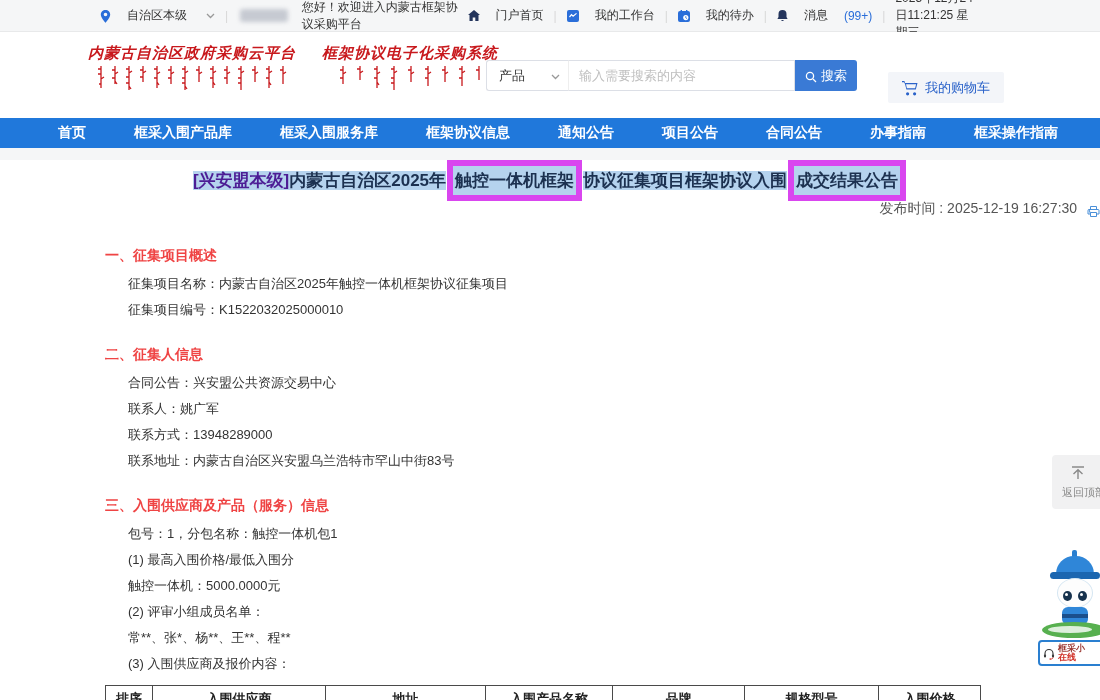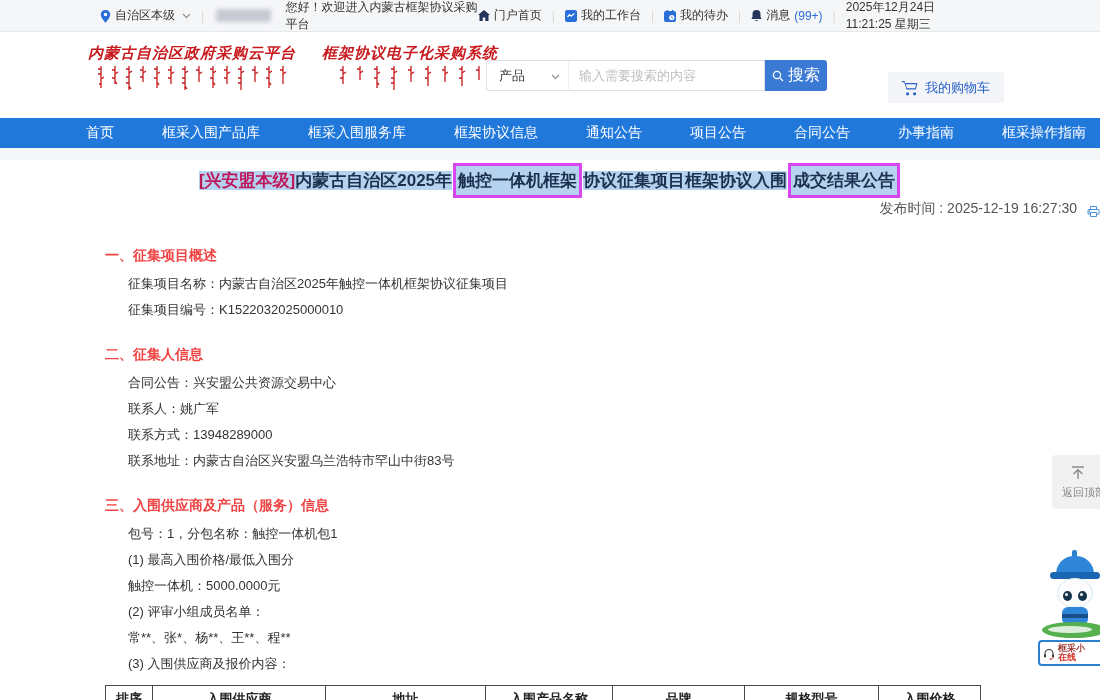--- a/index.html
+++ b/index.html
@@ -5,63 +5,63 @@
   * { margin:0; padding:0; box-sizing:border-box; }
   html,body { background:#fff; }
   body { font-family:"Liberation Sans", sans-serif; }
   .page { position:relative; width:1100px; height:700px; overflow:hidden; background:#fff; }
 
   
   .topbar { height:32px; background:#f5f6f7; border-bottom:1px solid #e8e9ea;
             display:flex; align-items:center; justify-content:space-between;
             padding:0 120px 0 100px; font-size:12px; color:#333; }
   .topbar-left, .topbar-right { display:flex; align-items:center; }
-  .tb-item { display:flex; align-items:center; gap:4px; cursor:pointer; white-space:nowrap; }
+  .tb-item { display:flex; align-items:center; gap:16px; cursor:pointer; white-space:nowrap; }
   .tb-sep { color:#d8d8d8; margin:0 10px; }
   .pin { color:#2a6ed9; }
   .chev { color:#999; margin-left:3px; }
   .blur-blob { width:62px; height:13px; background:#c6cad2; border-radius:3px; filter:blur(2px); margin:0 14px 0 2px; }
   .welcome { color:#333; }
   .tb-ico { color:#24355c; }
   .tb-ico-blue { color:#2a6ed9; }
   .badge99 { color:#2a6ed9; }
   .datetime { color:#333; }
 
   
   .header { position:relative; height:86px; background:#fff; }
   .logo { position:absolute; left:88px; top:12px; display:flex; gap:26px;font-style:italic; }
   .logo-col { display:flex; flex-direction:column; align-items:center; }
   .logo-cn { color:#c8191d; font-weight:bold; font-size:15px; letter-spacing:1px; white-space:nowrap; }
   .mong { margin-top:2px; color:#c8191d; }
   .search-wrap { position:absolute; left:486px; top:28px; display:flex; height:31px; }
   .search-select { display:flex; align-items:center; justify-content:space-between; width:82px;
                    border:1px solid #dcdfe6; border-right:none; border-radius:3px 0 0 3px;
                    padding:0 8px 0 12px; font-size:13px; color:#333; background:#fff; cursor:pointer; }
-  .search-input { width:197px; border:1px solid #dcdfe6; border-left:1px solid #eee; outline:none;
+  .search-input { width:227px; border:1px solid #dcdfe6; border-left:1px solid #eee; outline:none;
                   font-size:13px; padding:0 10px; color:#333; }
   .search-input::placeholder { color:#bfbfbf; }
-  .search-btn { width:62px; border:none; background:#3a7ad5; color:#fff; font-size:16px;
+  .search-btn { width:62px; border:none; background:#3a7ad5; color:#fff; font-size:13px;
                 border-radius:0 3px 3px 0; display:flex; align-items:center; justify-content:center;
                 gap:4px; cursor:pointer; }
   .cart-btn { position:absolute; left:888px; top:40px; height:31px; padding:0 14px;
               background:#f3f5f9; border:none; border-radius:2px; color:#2a62c9; font-size:13px;
               display:flex; align-items:center; gap:7px; cursor:pointer; }
 
   
-  .nav { height:30px; background:#2078db; display:flex; align-items:center; padding-left:86px; }
+  .nav { height:30px; background:#2078db; display:flex; align-items:center; padding-left:58px;font-weight:bold; }
   .nav-item { color:#fff; font-size:14px; margin-right:48px; cursor:pointer; white-space:nowrap; }
   .gray-strip { height:12px; background:#f5f6f7; }
 
   
   .article { background:#fff; }
   .title-line { text-align:center; margin-top:8px; font-size:17px; font-weight:bold;
                 color:#1c3150; line-height:26px; }
   .hl { background:#b5d3ee; }
-  .title-prefix { color:#be185d;text-align:center; }
-  .redbox { border:3px solid #d946ef; padding:5px 2px; margin:12px 1px; }
+  .title-prefix { color:#4c1d95;text-align:center; }
+  .redbox { border:6px solid #d946ef; padding:5px 2px; margin:12px 1px; }
   .publish-line { text-align:right; margin-top:6px; font-size:14px; color:#555; }
   .printer { color:#4a90d9; vertical-align:-2px; margin-left:6px; cursor:pointer; }
 
   .sections { margin-left:105px; }
   .sec-heading { font-size:14px; font-weight:bold; color:#ef4444; margin-top:29px; }
   .sec-line { font-size:13px; color:#333; margin:11px 0 0 23px; line-height:15px; }
 
   table.result { border-collapse:collapse; margin:14px 0 0 105px; table-layout:fixed; }
   table.result th { border:1px solid #4a4a4a; height:27px; font-size:13px; font-weight:bold;
                     color:#222; text-align:center; padding:0 2px; }

